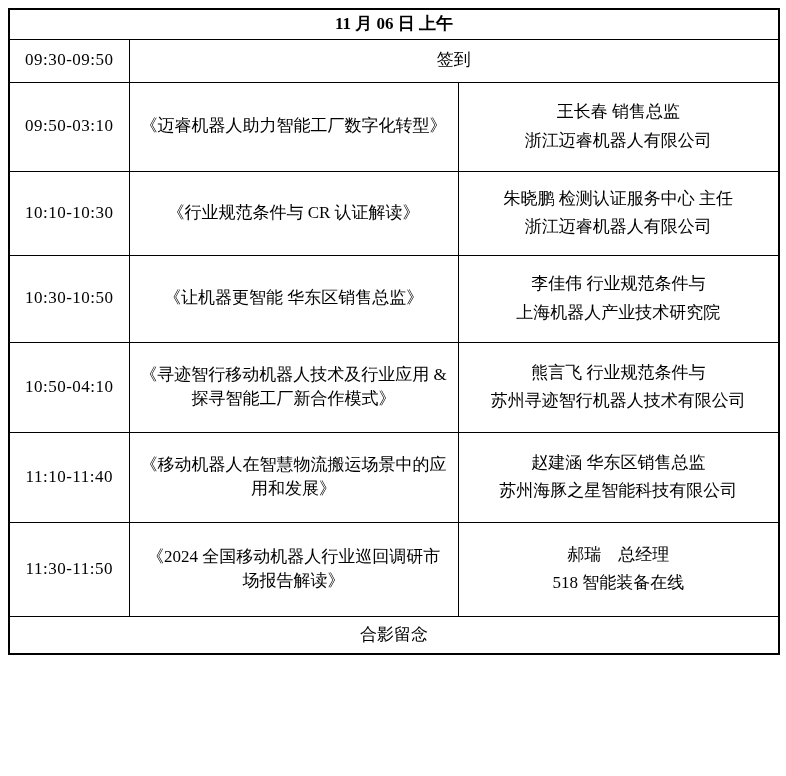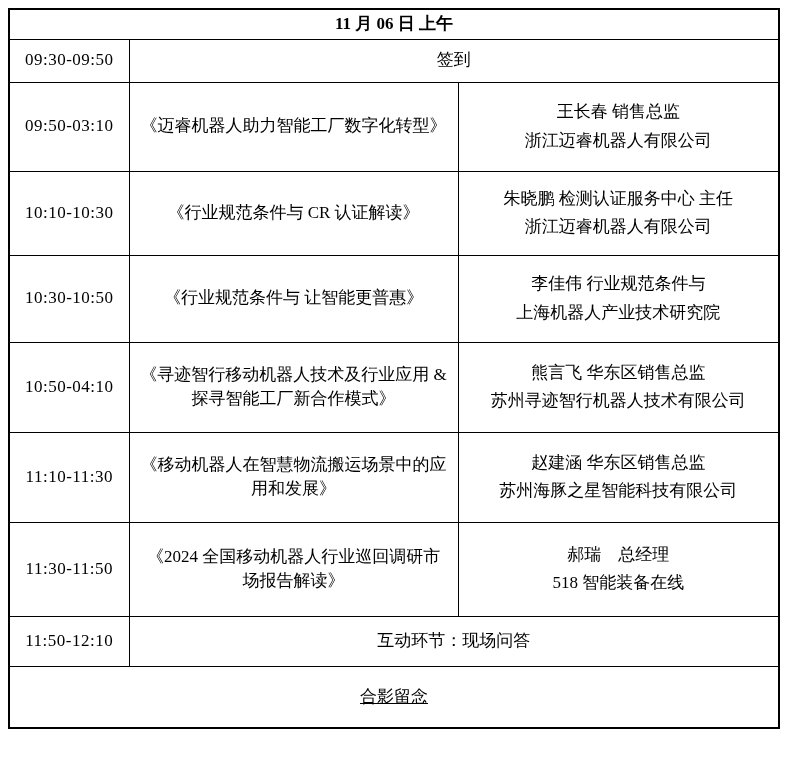--- a/index.html
+++ b/index.html
@@ -51,21 +51,21 @@
   tr.h-title   { height: 28px; }
   tr.h-head    { height: 37px; }
   tr.h-signin  { height: 43px; }
   tr.h-r1      { height: 89px; }
   tr.h-r2      { height: 84px; }
   tr.h-r3      { height: 87px; }
   tr.h-r4      { height: 90px; }
   tr.h-r5      { height: 90px; }
   tr.h-r6      { height: 94px; }
   tr.h-qa      { height: 50px; }
-  tr.h-footer  { height: 62px; text-decoration: underline; }
+  tr.h-footer  { height: 38px; }
 </style>
 </head>
 <body>
 
 <div class="table-wrap">
   <table class="schedule">
     <colgroup>
       <col style="width:120px">
       <col style="width:329px">
       <col style="width:321px">
@@ -93,57 +93,53 @@
         <td class="time-cell">10:10-10:30</td>
         <td class="session-cell">《行业规范条件与 CR 认证解读》</td>
         <td class="rep-cell">
           <div class="rep-name">朱晓鹏  检测认证服务中心 主任</div>
           <div class="rep-org">浙江迈睿机器人有限公司</div>
         </td>
       </tr>
 
       <tr class="h-r3">
         <td class="time-cell">10:30-10:50</td>
-        <td class="session-cell">《行业规范条件与 让智能更普惠》</td>
+        <td class="session-cell">《让机器更智能 华东区销售总监》</td>
         <td class="rep-cell">
           <div class="rep-name">李佳伟 行业规范条件与</div>
           <div class="rep-org">上海机器人产业技术研究院</div>
         </td>
       </tr>
 
       <tr class="h-r4">
         <td class="time-cell">10:50-04:10</td>
         <td class="session-cell">《寻迹智行移动机器人技术及行业应用 &amp; 探寻智能工厂新合作模式》</td>
         <td class="rep-cell">
-          <div class="rep-name">熊言飞 华东区销售总监</div>
+          <div class="rep-name">熊言飞 行业规范条件与</div>
           <div class="rep-org">苏州寻迹智行机器人技术有限公司</div>
         </td>
       </tr>
 
       <tr class="h-r5">
-        <td class="time-cell">11:10-11:30</td>
+        <td class="time-cell">11:10-11:40</td>
         <td class="session-cell">《移动机器人在智慧物流搬运场景中的应用和发展》</td>
         <td class="rep-cell">
           <div class="rep-name">赵建涵 华东区销售总监</div>
           <div class="rep-org">苏州海豚之星智能科技有限公司</div>
         </td>
       </tr>
 
       <tr class="h-r6">
         <td class="time-cell">11:30-11:50</td>
         <td class="session-cell">《2024 全国移动机器人行业巡回调研市场报告解读》</td>
         <td class="rep-cell">
           <div class="rep-name">郝瑞　总经理</div>
           <div class="rep-org">518 智能装备在线</div>
         </td>
       </tr>
 
-      <tr class="h-qa">
-        <td class="time-cell">11:50-12:10</td>
-        <td colspan="2">互动环节：现场问答</td>
-      </tr>
 
       <tr class="h-footer">
         <td colspan="3">合影留念</td>
       </tr>
     </tbody>
   </table>
 </div>
 
 </body></html>

